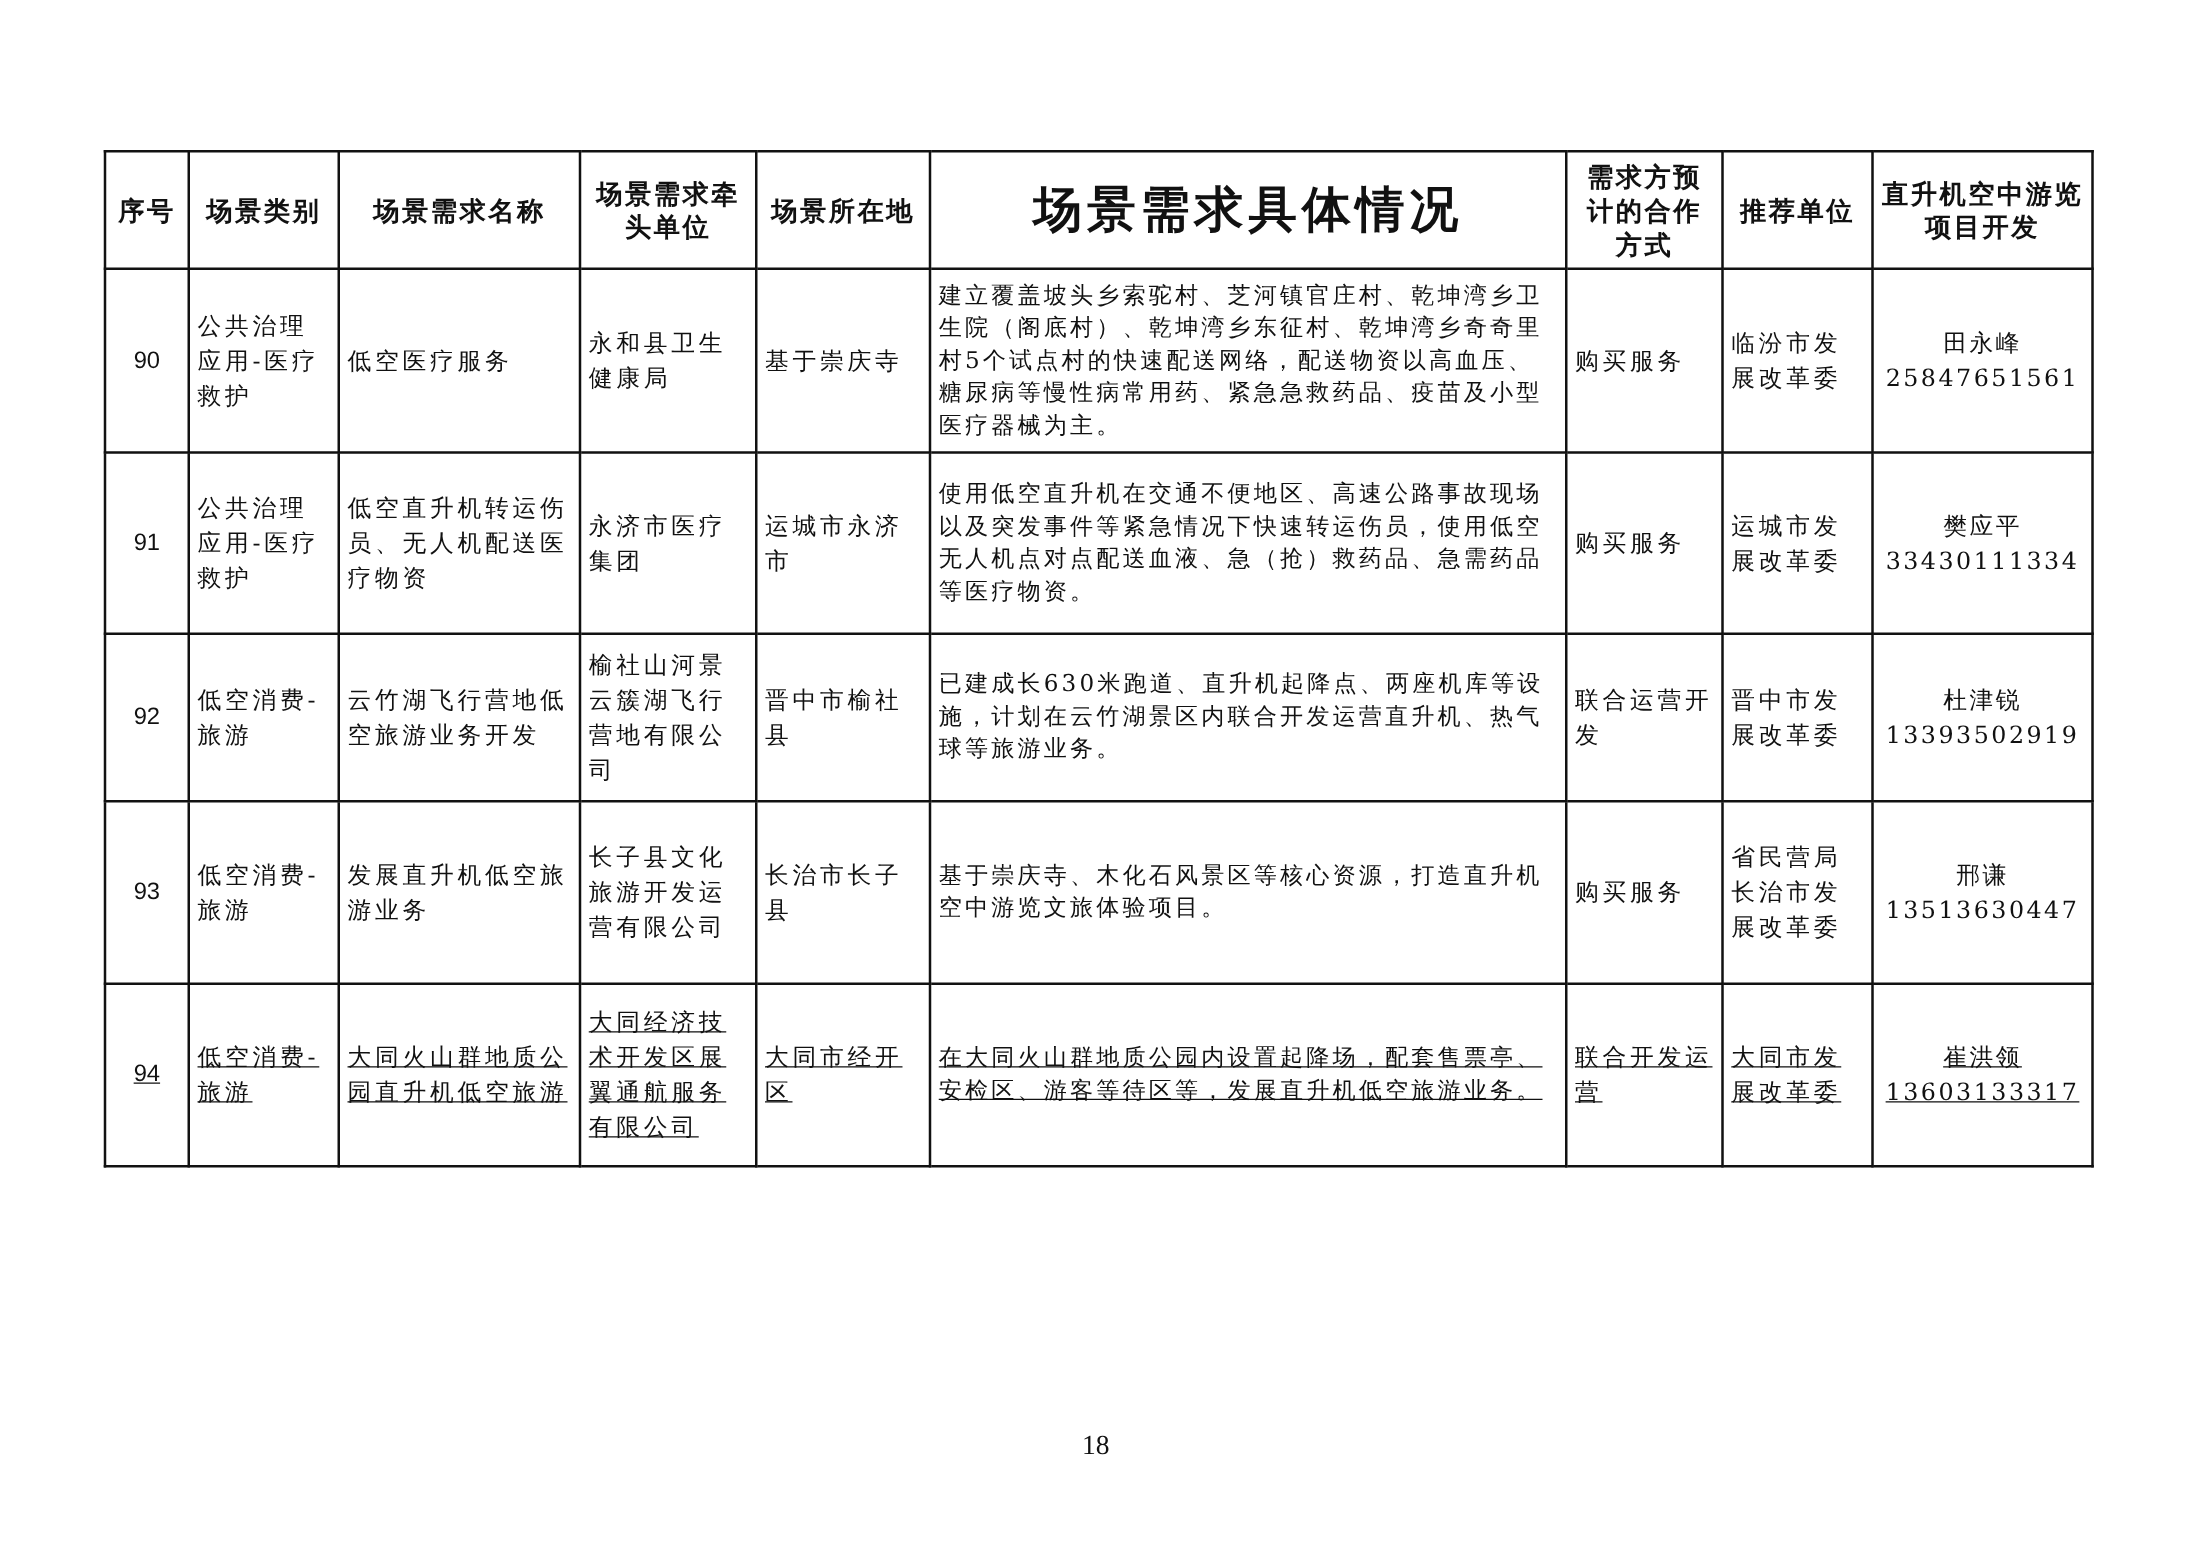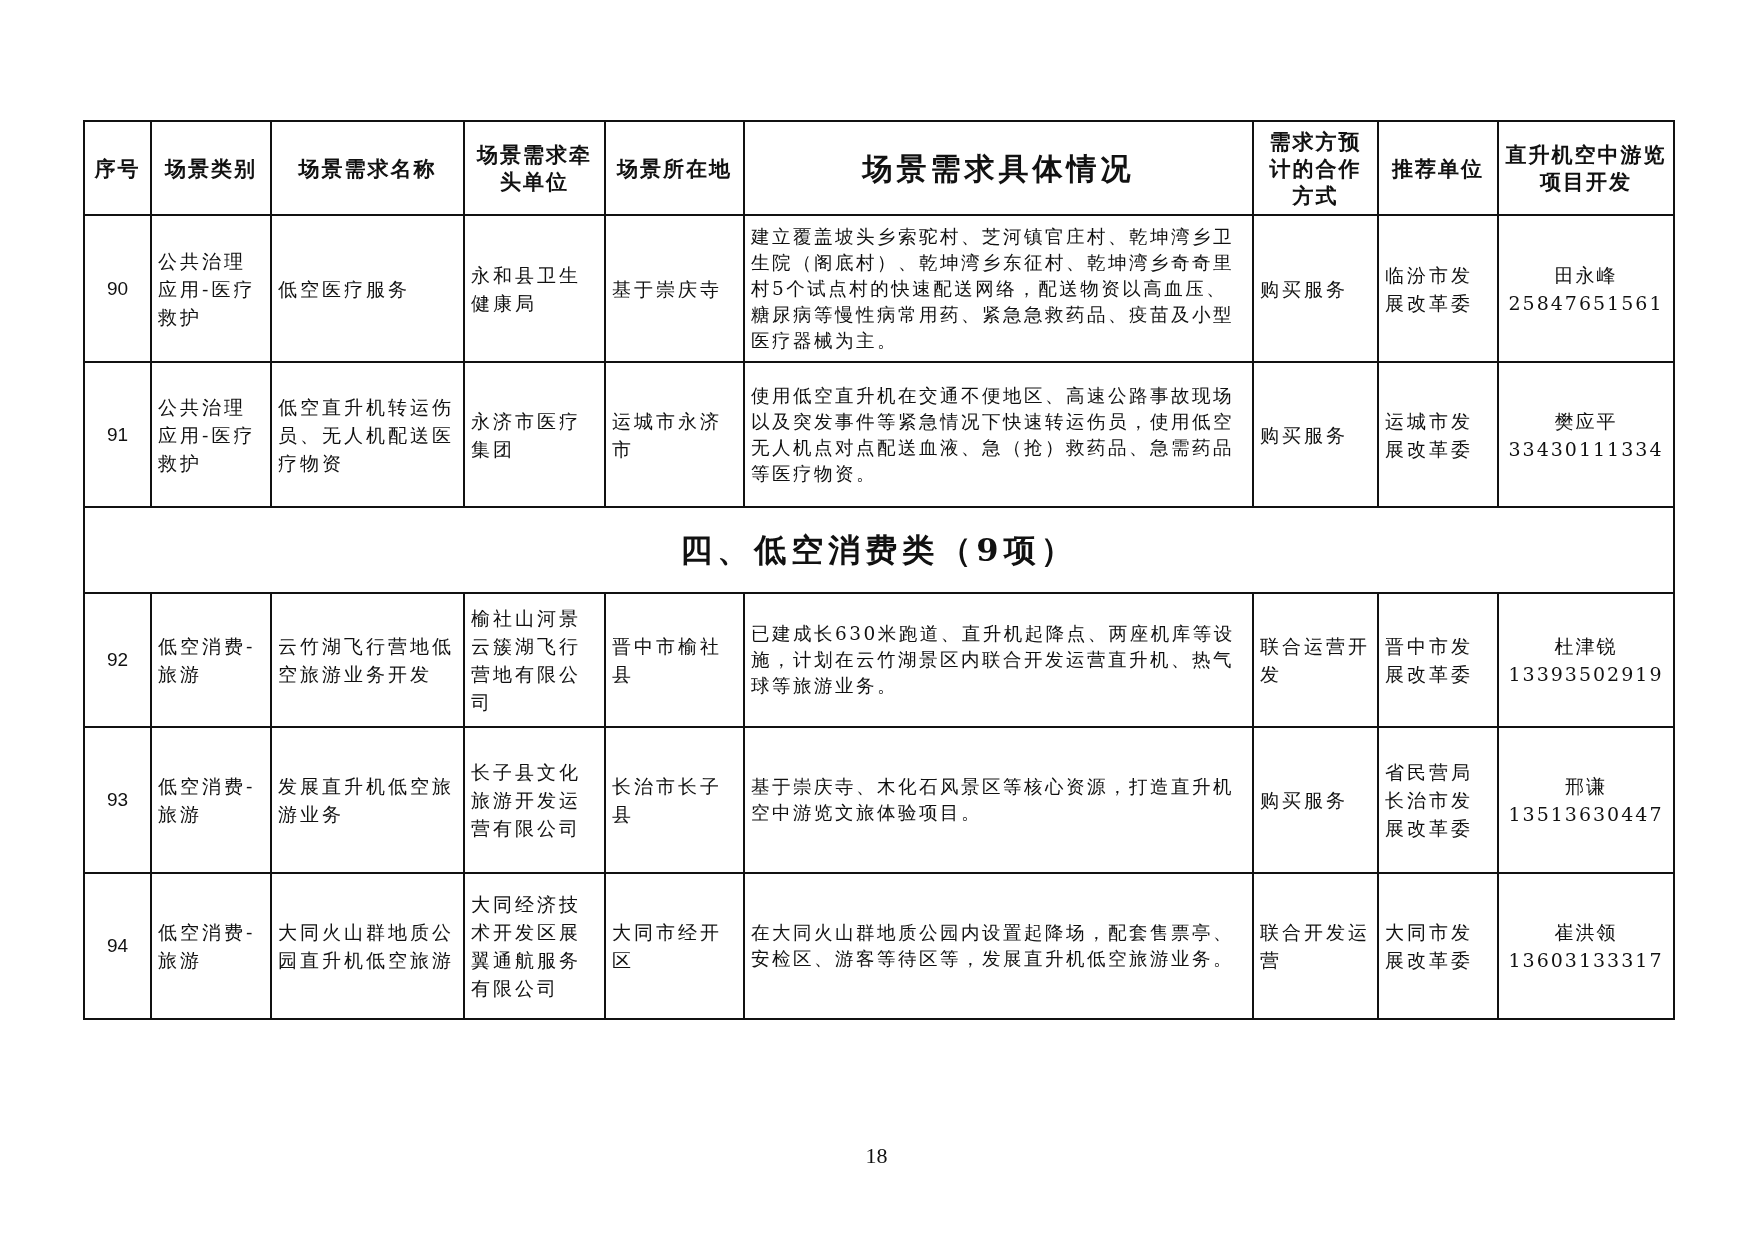--- a/index.html
+++ b/index.html
@@ -1,30 +1,30 @@
 <!DOCTYPE html>
 <html><head>
 <meta charset="utf-8">
 <style>
   html, body { margin: 0; padding: 0; background: #ffffff; }
   body { width: 1753px; height: 1240px; position: relative; overflow: hidden; font-family: "DejaVu Serif", "Liberation Serif", serif; color: #111; }
   .page { position: absolute; left: 0; top: 0; width: 1753px; height: 1240px; }
   table.main { position: absolute; left: 83px; top: 120px; border-collapse: collapse; table-layout: fixed; width: 1590px; }
   table.main td, table.main th { border: 2px solid #111; padding: 0 6px; vertical-align: middle; font-size: 19px; line-height: 28px; letter-spacing: 3px; text-align: left; word-break: break-all; }
   table.main th { font-weight: bold; font-size: 21px; line-height: 27px; text-align: center; letter-spacing: 2px; height: 92px; }
-  table.main th.big { font-size: 30px; letter-spacing: 4px; border-radius: 14px; }
+  table.main th.big { font-size: 39px; letter-spacing: 4px; border-radius: 14px; }
   td.num { text-align: center !important; letter-spacing: 0 !important; font-family: "Liberation Sans", "DejaVu Sans", sans-serif; }
   td.contact { text-align: center !important; letter-spacing: 2px !important; }
   td.desc { font-size: 18.5px !important; line-height: 26px !important; letter-spacing: 2.5px !important; }
   tr.r90 td { height: 145px; }
   tr.r91 td { height: 143px; }
   tr.sec td { height: 84px; text-align: center; font-weight: bold; font-size: 32px; letter-spacing: 5px; }
   tr.r92 td { height: 132px; }
   tr.r93 td { height: 144px; }
-  tr.r94 td { height: 144px; }
+  tr.r94 td { height: 144px; text-decoration: underline; }
   .pagenum { position: absolute; left: 0; width: 1753px; top: 1143px; text-align: center; font-size: 22px; font-family: "Liberation Serif", "DejaVu Serif", serif; }
 </style>
 </head>
 <body>
 
 <div class="page">
   <table class="main">
     <colgroup>
       <col style="width:67px">
       <col style="width:120px">
@@ -71,23 +71,20 @@
         <td>永济市医疗集团</td>
         <td>运城市永济市</td>
         <td class="desc">使用低空直升机在交通不便地区、高速公路事故现场以及突发事件等紧急情况下快速转运伤员，使用低空无人机点对点配送血液、急（抢）救药品、急需药品等医疗物资。</td>
         <td>购买服务</td>
         <td>运城市发展改革委</td>
         <td class="contact">
           <div>樊应平</div>
           <div>33430111334</div>
         </td>
       </tr>
-      <tr class="sec">
-        <td colspan="9">四、低空消费类（9项）</td>
-      </tr>
       <tr class="r92">
         <td class="num">92</td>
         <td>低空消费-旅游</td>
         <td>云竹湖飞行营地低空旅游业务开发</td>
         <td>榆社山河景云簇湖飞行营地有限公司</td>
         <td>晋中市榆社县</td>
         <td class="desc">已建成长630米跑道、直升机起降点、两座机库等设施，计划在云竹湖景区内联合开发运营直升机、热气球等旅游业务。</td>
         <td>联合运营开发</td>
         <td>晋中市发展改革委</td>
         <td class="contact">

